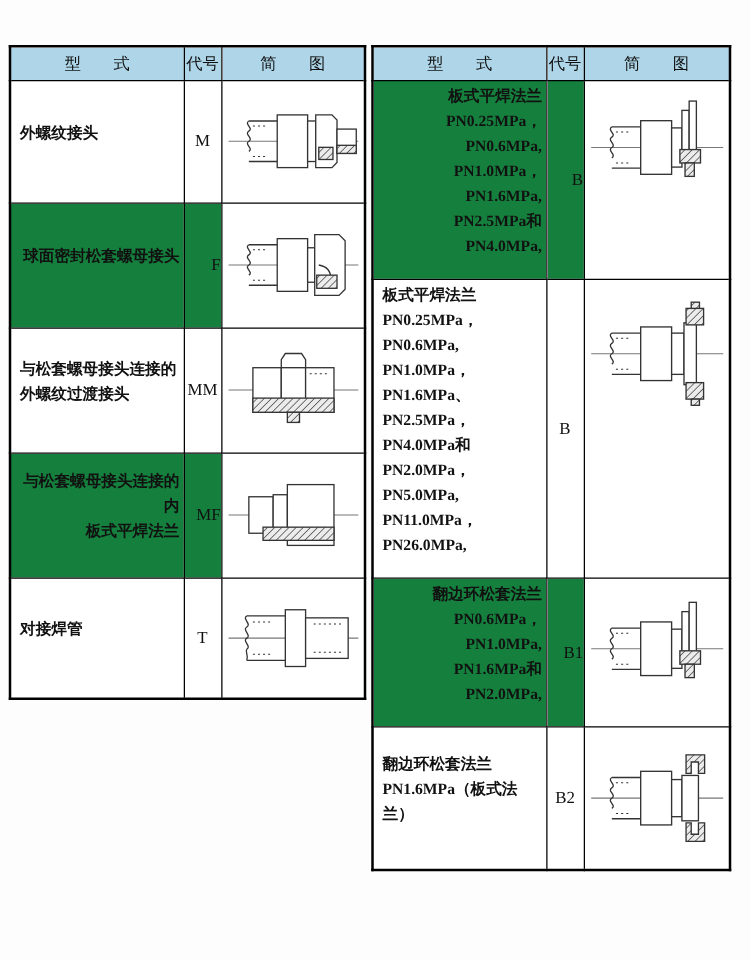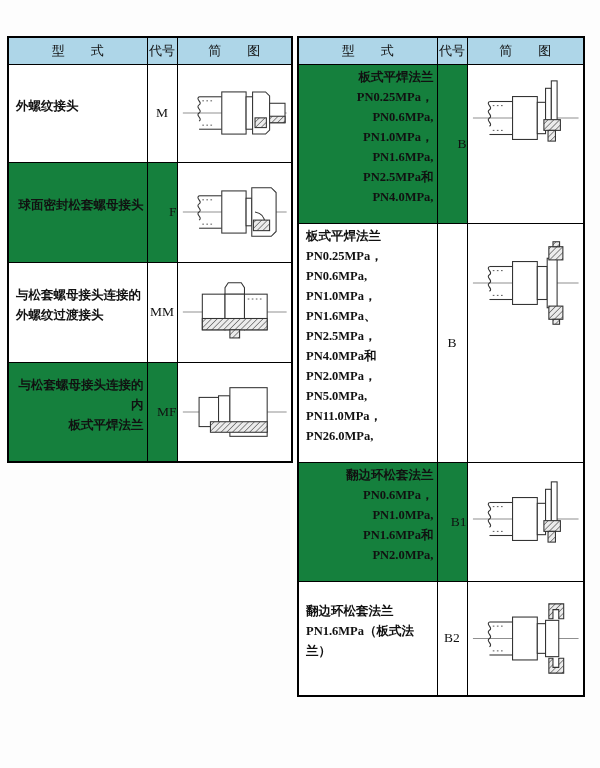--- a/index.html
+++ b/index.html
@@ -195,20 +195,31 @@
 板式平焊法兰</td>
         <td class="code">MF</td>
         <td class="diag">
               <div class="dwrap" style="height:98px">
           <svg class="d" viewBox="0 0 140 100">
                   <use href="#sym-mf"></use>
                 </svg>
         </div>
             </td>
       </tr>
+      <tr style="height:97px">
+        <td class="type">对接焊管</td>
+        <td class="code">T</td>
+        <td class="diag">
+              <div class="dwrap" style="height:95px">
+          <svg class="d" viewBox="0 0 140 100">
+                  <use href="#sym-t"></use>
+                </svg>
+        </div>
+            </td>
+      </tr>
     </tbody>
       </table>
 
     <table class="t">
       <colgroup>
           <col style="width:139px">
           <col style="width:30px">
           <col style="width:117px">
         </colgroup>
       <tbody>

